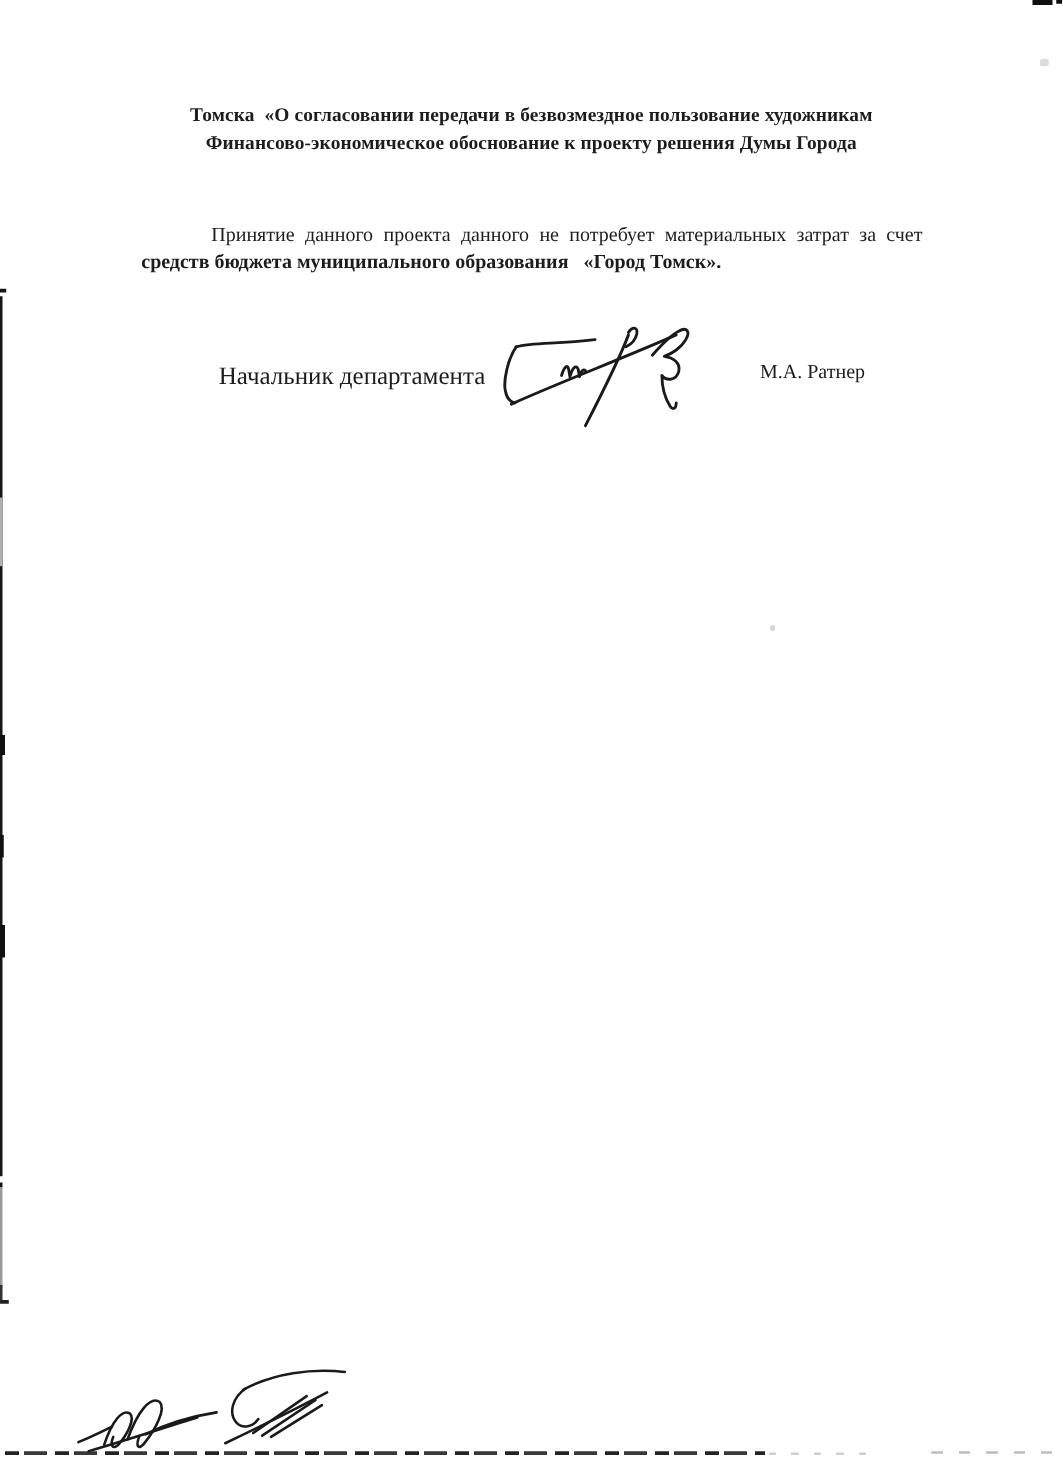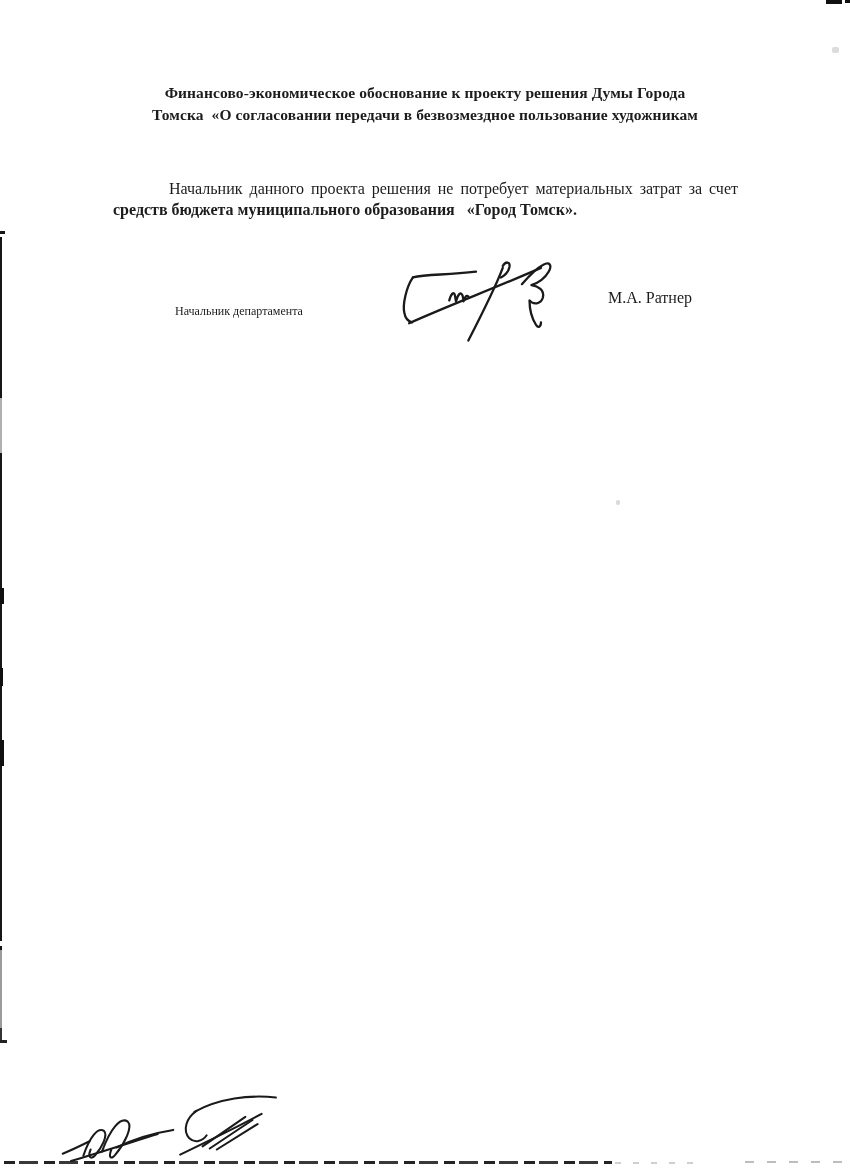--- a/index.html
+++ b/index.html
@@ -43,22 +43,22 @@
     text-indent: 56px;
     text-align: justify;
     text-align-last: justify;
     white-space: normal;
   }
   .doc-body .b-line2 { white-space: pre-wrap; font-weight: bold; }
 
   .sig-label {
     position: absolute;
     left: 175px;
-    top: 304px;
-    font-size: 12px;
+    top: 290px;
+    font-size: 20px;
     white-space: nowrap;
     text-align: center;
   }
   .sig-name {
     position: absolute;
     left: 608px;
     top: 289px;
     font-size: 16px;
     white-space: nowrap;
   }
@@ -119,26 +119,26 @@
   <div class="art a-edgeblob3"></div>
   <div class="art a-edgegap"></div>
   <div class="art a-edgegray"></div>
   <div class="art a-edgeend"></div>
   <div class="art a-edgetick2"></div>
   <div class="art a-dashdark"></div>
   <div class="art a-dashmid"></div>
   <div class="art a-dashfaint"></div>
 
   <div class="doc-title">
+    <div class="t-line">Томска  «О согласовании передачи в безвозмездное пользование художникам</div>
     <div class="t-line">Финансово-экономическое обоснование к проекту решения Думы Города</div>
-    <div class="t-line">Томска  «О согласовании передачи в безвозмездное пользование художникам</div>
   </div>
 
   <div class="doc-body">
-    <div class="b-line1">Начальник данного проекта решения не потребует материальных затрат за счет</div>
+    <div class="b-line1">Принятие данного проекта данного не потребует материальных затрат за счет</div>
     <div class="b-line2">средств бюджета муниципального образования   «Город Томск».</div>
   </div>
 
   <span class="sig-label">Начальник департамента</span>
 
   <svg class="sig-main" viewBox="0 0 180 95" xmlns="http://www.w3.org/2000/svg">
     <g class="sig-stroke" stroke-width="2.4">
       <path d="M24,26 C38,22 58,24 90,20"></path>
       <path d="M24,26 C17,36 13,55 15,63 C16,69 19,72 23,73"></path>
       <path d="M20,74 C55,58 115,35 158,16"></path>

